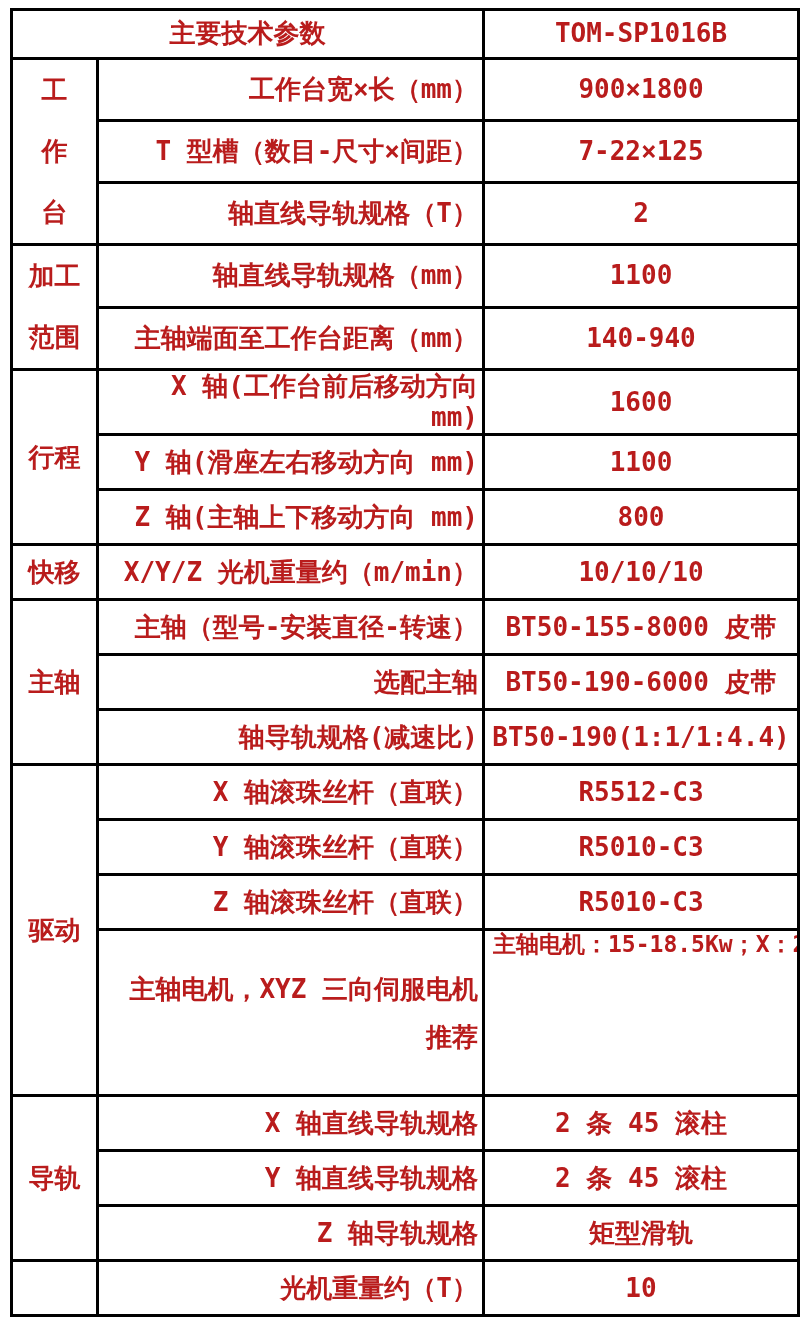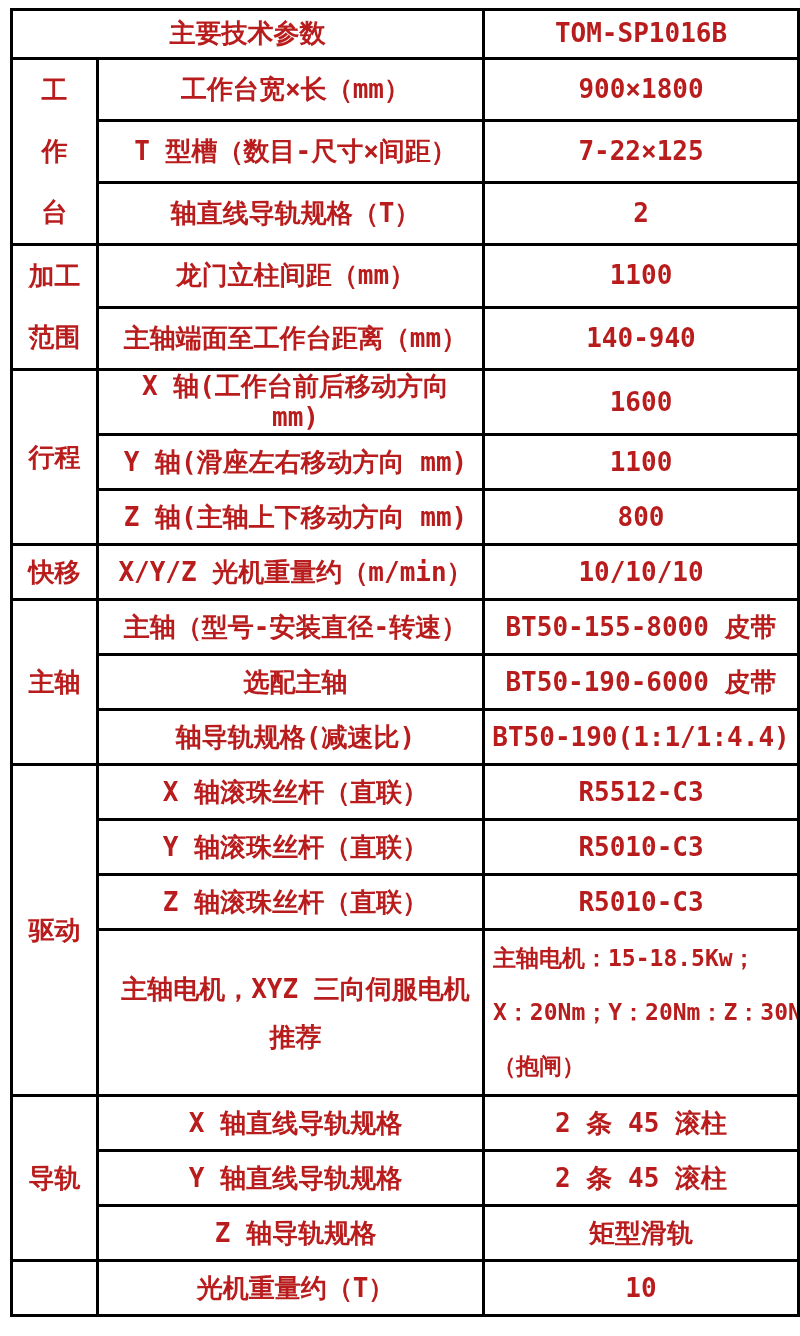--- a/index.html
+++ b/index.html
@@ -29,21 +29,21 @@
     line-height: 1.2;
     vertical-align: middle;
     text-align: center;
     background: #ffffff;
     overflow: hidden;
   }
   tr.header-row { height: 49px; }
   tr.data-row   { height: 55px; }
   tr.tall-row   { height: 163px; }
   td.param-cell {
-    text-align: center;
+    text-align: right;
     padding-left: 14px;
     padding-right: 4px;
   }
   td.param-cell.tall {
     line-height: 48px;
   }
   .group-wrap.multi {
     display: flex;
     flex-direction: column;
     justify-content: center;
@@ -51,21 +51,21 @@
   .group-wrap.multi .group-line {
     height: 61px;
     line-height: 61px;
   }
   td.value-cell.tall {
     vertical-align: middle;
     padding: 0;
   }
   .value-lines {
     display: flex;
-    flex-direction: column;
+    flex-direction: row;
     justify-content: space-around;
     align-items: flex-start;
     height: 163px;
     padding-left: 8px;
   }
   .value-lines .value-line {
     white-space: nowrap;
     font-size: 23px;
   }
 </style>
@@ -104,21 +104,21 @@
         <td class="param-cell">轴直线导轨规格（T）</td>
         <td class="value-cell">2</td>
       </tr>
       <tr class="data-row">
         <td class="group-cell" rowspan="2">
           <div class="group-wrap multi">
             <div class="group-line">加工</div>
             <div class="group-line">范围</div>
           </div>
         </td>
-        <td class="param-cell">龙门立柱间距（mm）</td>
+        <td class="param-cell">轴直线导轨规格（mm）</td>
         <td class="value-cell">1100</td>
       </tr>
       <tr class="data-row">
         <td class="param-cell">主轴端面至工作台距离（mm）</td>
         <td class="value-cell">140-940</td>
       </tr>
       <tr class="data-row">
         <td class="group-cell" rowspan="3">
           <div class="group-wrap">
             <div class="group-line">行程</div>

